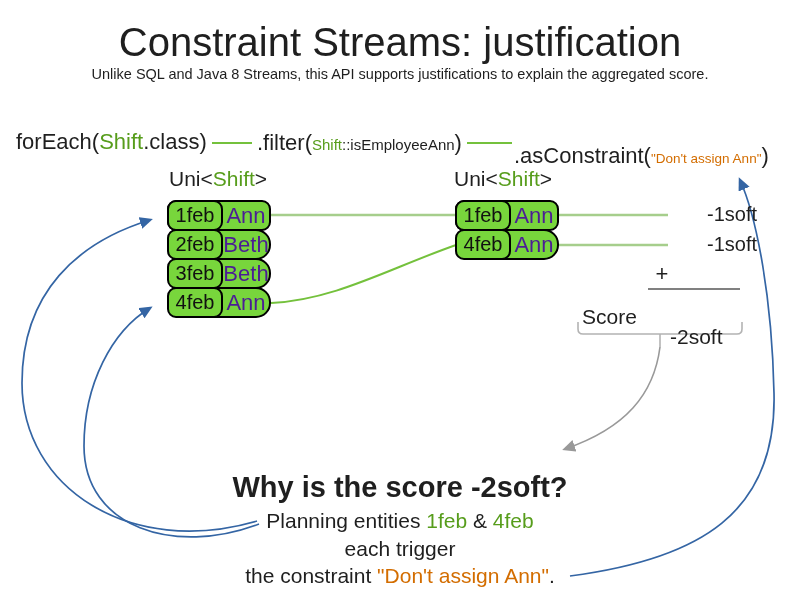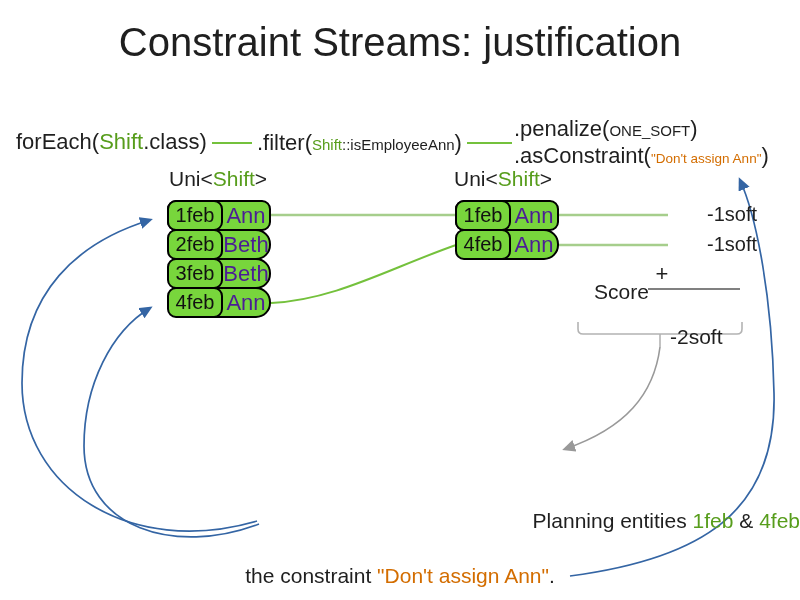--- a/index.html
+++ b/index.html
@@ -57,29 +57,27 @@
 
     <path d="M660,347 C654,394 626,428 565,449" stroke="#999999" stroke-width="1.6" fill="none" marker-end="url(#arrowGray)"></path>
 
     <path d="M257,521 C130,558 22,488 22,383 C22,292 78,242 150,220" stroke="#3465A4" stroke-width="1.7" fill="none" marker-end="url(#arrowBlue)"></path>
     <path d="M259,524 C175,556 84,528 84,446 C84,384 112,331 150,308" stroke="#3465A4" stroke-width="1.7" fill="none" marker-end="url(#arrowBlue)"></path>
 
     <path d="M570,576 C700,559 777,513 774,393 C772,298 757,218 740,180" stroke="#3465A4" stroke-width="1.7" fill="none" marker-end="url(#arrowBlue)"></path>
   </svg>
 
   <div class="abs ctr title" style="top:19px;">Constraint Streams: justification</div>
+  <div class="abs ctr subtitle" style="top:66px;">Unlike SQL and Java 8 Streams, this API supports justifications to explain the aggregated score.</div>
 
   <div class="abs code" style="left:257px;top:130px;">
     <span>.filter(</span><span class="small grn">Shift</span><span class="small">::isEmployeeAnn</span><span>)</span>
   </div>
   <div class="abs code" style="left:16px;top:129px;">
     <span>forEach(</span><span class="grn">Shift</span><span>.class)</span>
-  </div>
-  <div class="abs code" style="left:514px;top:116px;">
-    <span>.penalize(</span><span class="small">ONE_SOFT</span><span>)</span>
   </div>
   <div class="abs code" style="left:514px;top:143px;">
     <span>.asConstraint(</span><span class="tiny org">"Don't assign Ann"</span><span>)</span>
   </div>
 
   <div class="abs lbl" style="left:169px;top:167px;">
     <span>Uni&lt;</span><span class="grn">Shift</span><span>&gt;</span>
   </div>
   <div class="abs lbl" style="left:454px;top:167px;">
     <span>Uni&lt;</span><span class="grn">Shift</span><span>&gt;</span>
@@ -111,23 +109,25 @@
     </div>
     <div class="srow">
       <span class="datecell">4feb</span>
       <span class="empcell">Ann</span>
     </div>
   </div>
 
   <div class="abs scoretext" style="left:671px;top:203px;">-1soft</div>
   <div class="abs scoretext" style="left:671px;top:233px;">-1soft</div>
   <div class="abs code" style="left:640px;top:261px;width:44px;text-align:center;">+</div>
-  <div class="abs lbl" style="left:582px;top:280px;margin-left:12px;">Score</div>
+  <div class="abs lbl" style="left:582px;top:305px;">Score</div>
   <div class="abs lbl" style="left:670px;top:297px;margin-top:28px;">-2soft</div>
 
-  <div class="abs ctr expl" style="top:509px;text-align:right;">
+  <div class="abs ctr why" style="top:471px;">Why is the score -2soft?</div>
+  <div class="abs ctr expl" style="top:509px;">
     <span>Planning entities </span><span class="grn">1feb</span><span> &amp; </span><span class="grn">4feb</span>
   </div>
+  <div class="abs ctr expl" style="top:537px;">each trigger</div>
   <div class="abs ctr expl" style="top:564px;">
     <span>the constraint </span><span class="org">"Don't assign Ann"</span><span>.</span>
   </div>
 
 </div>
 
 </body></html>

